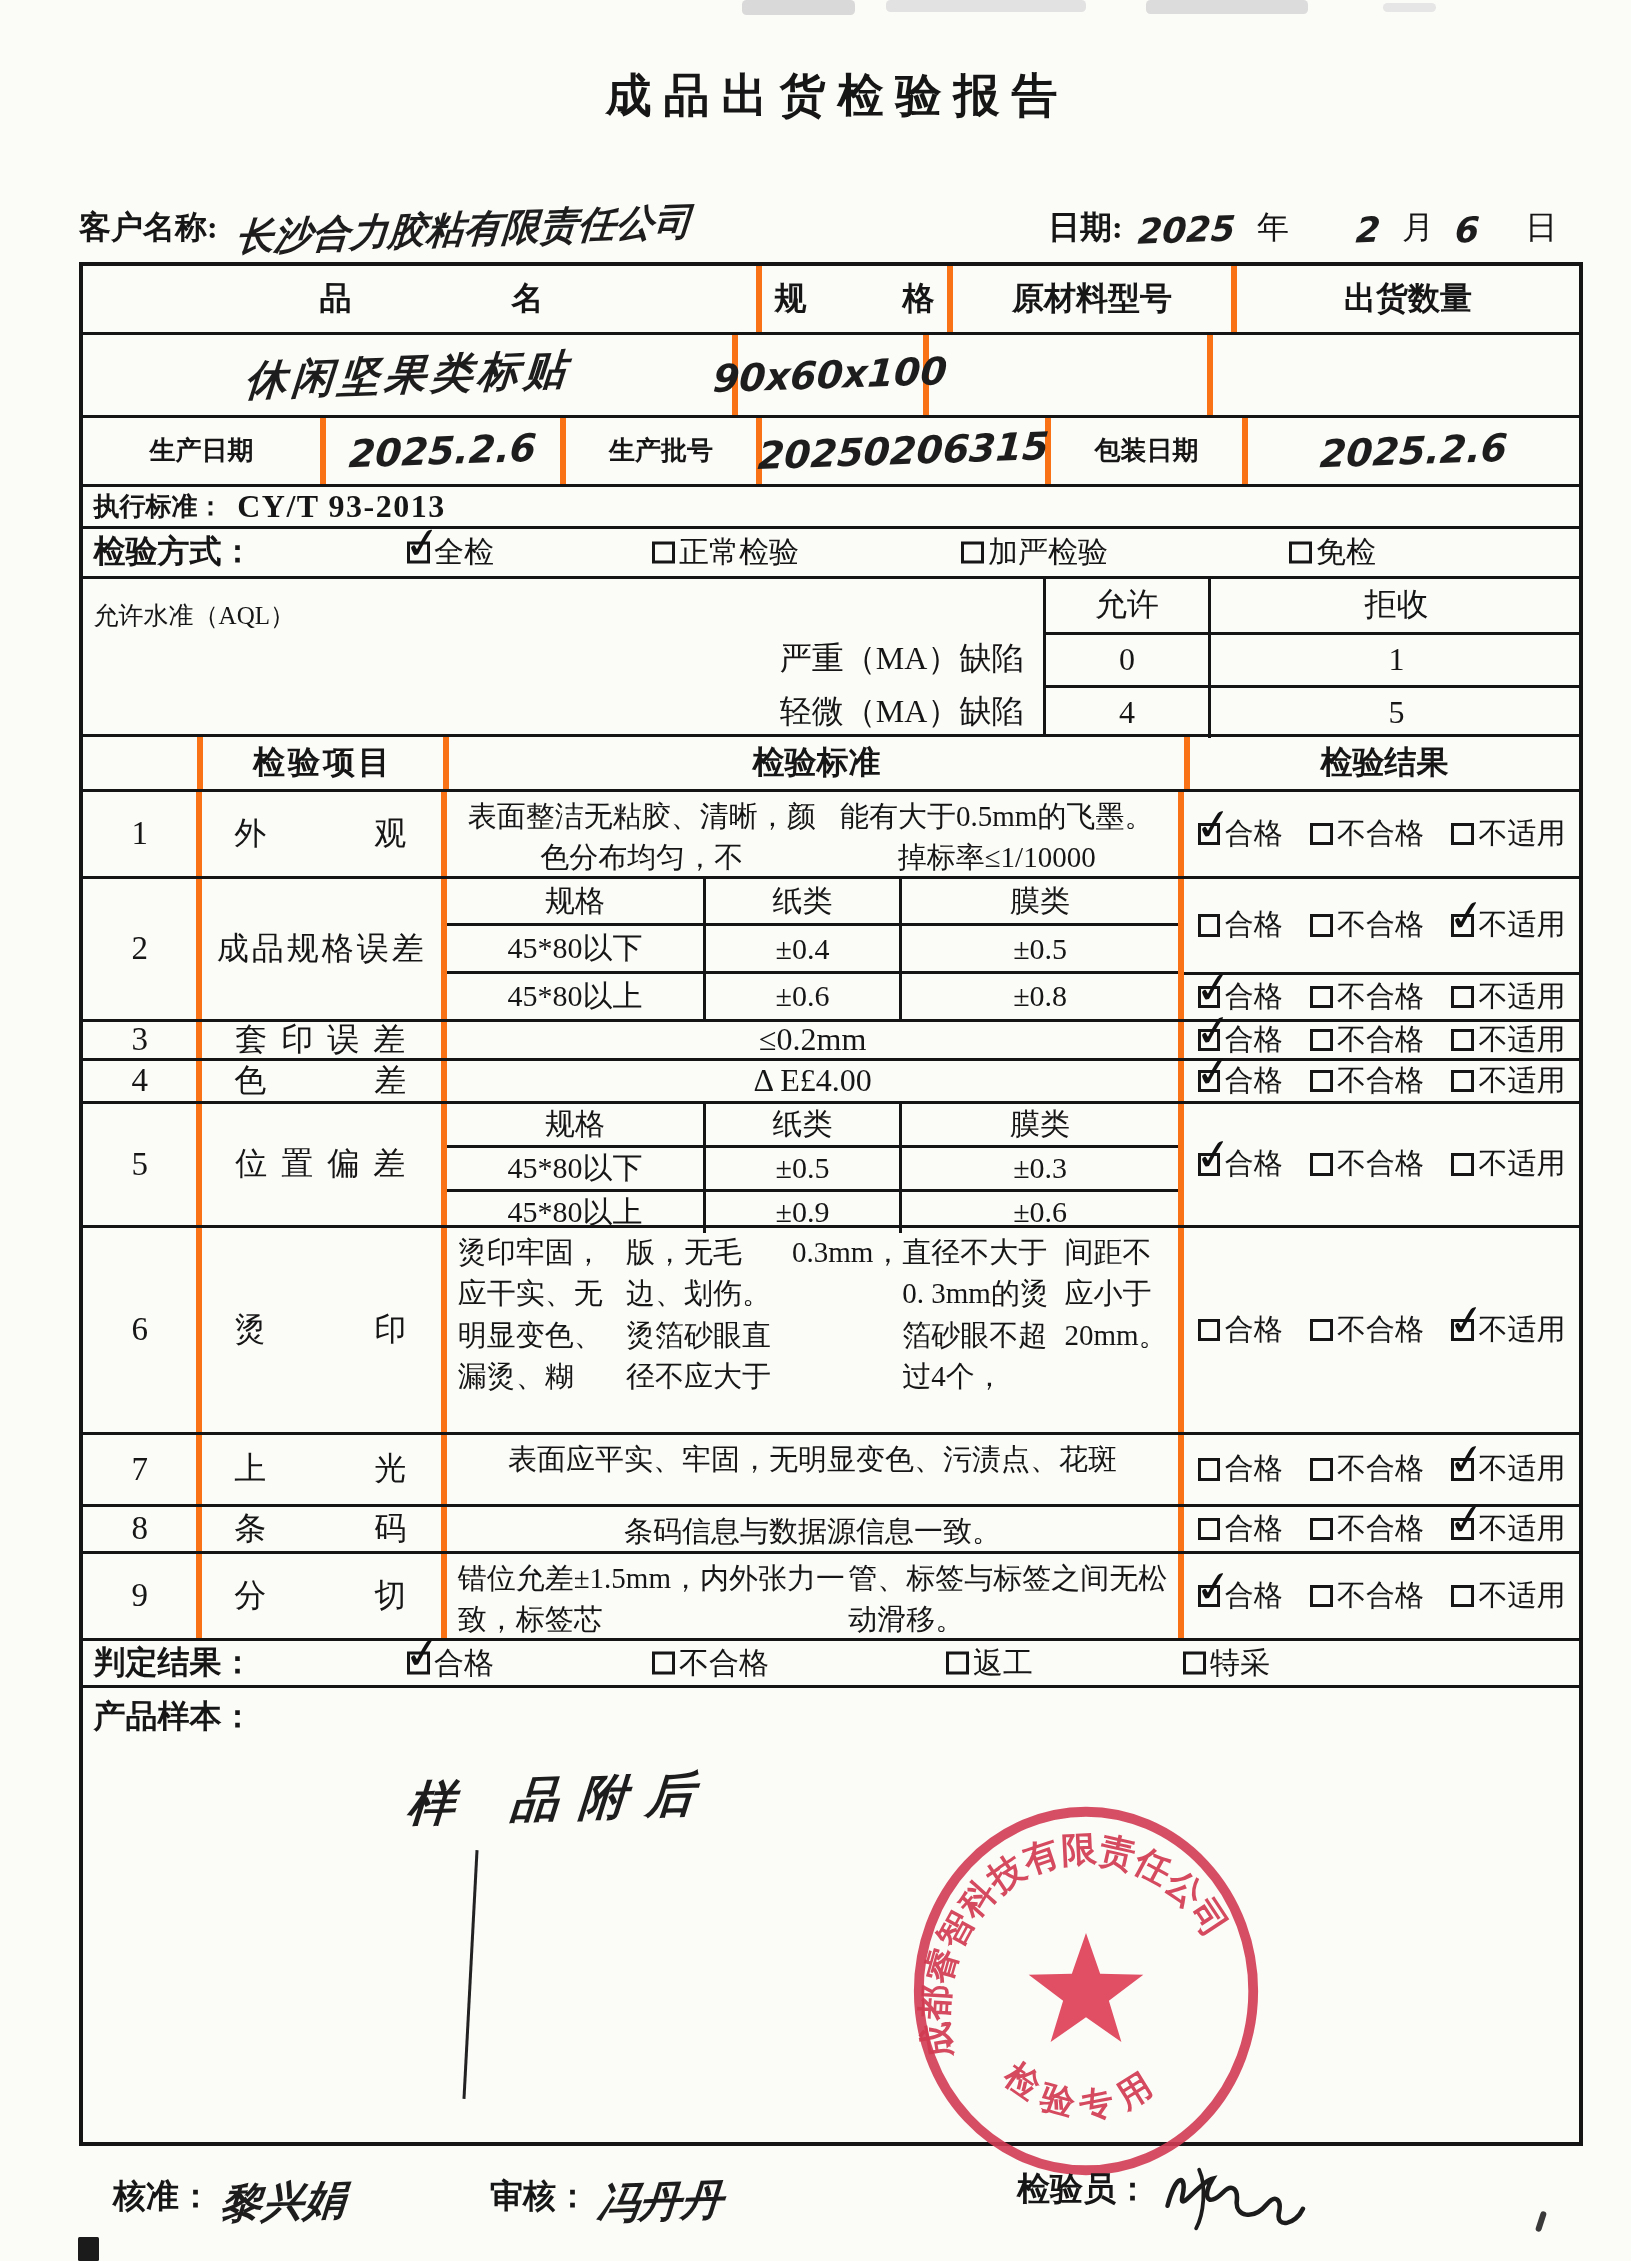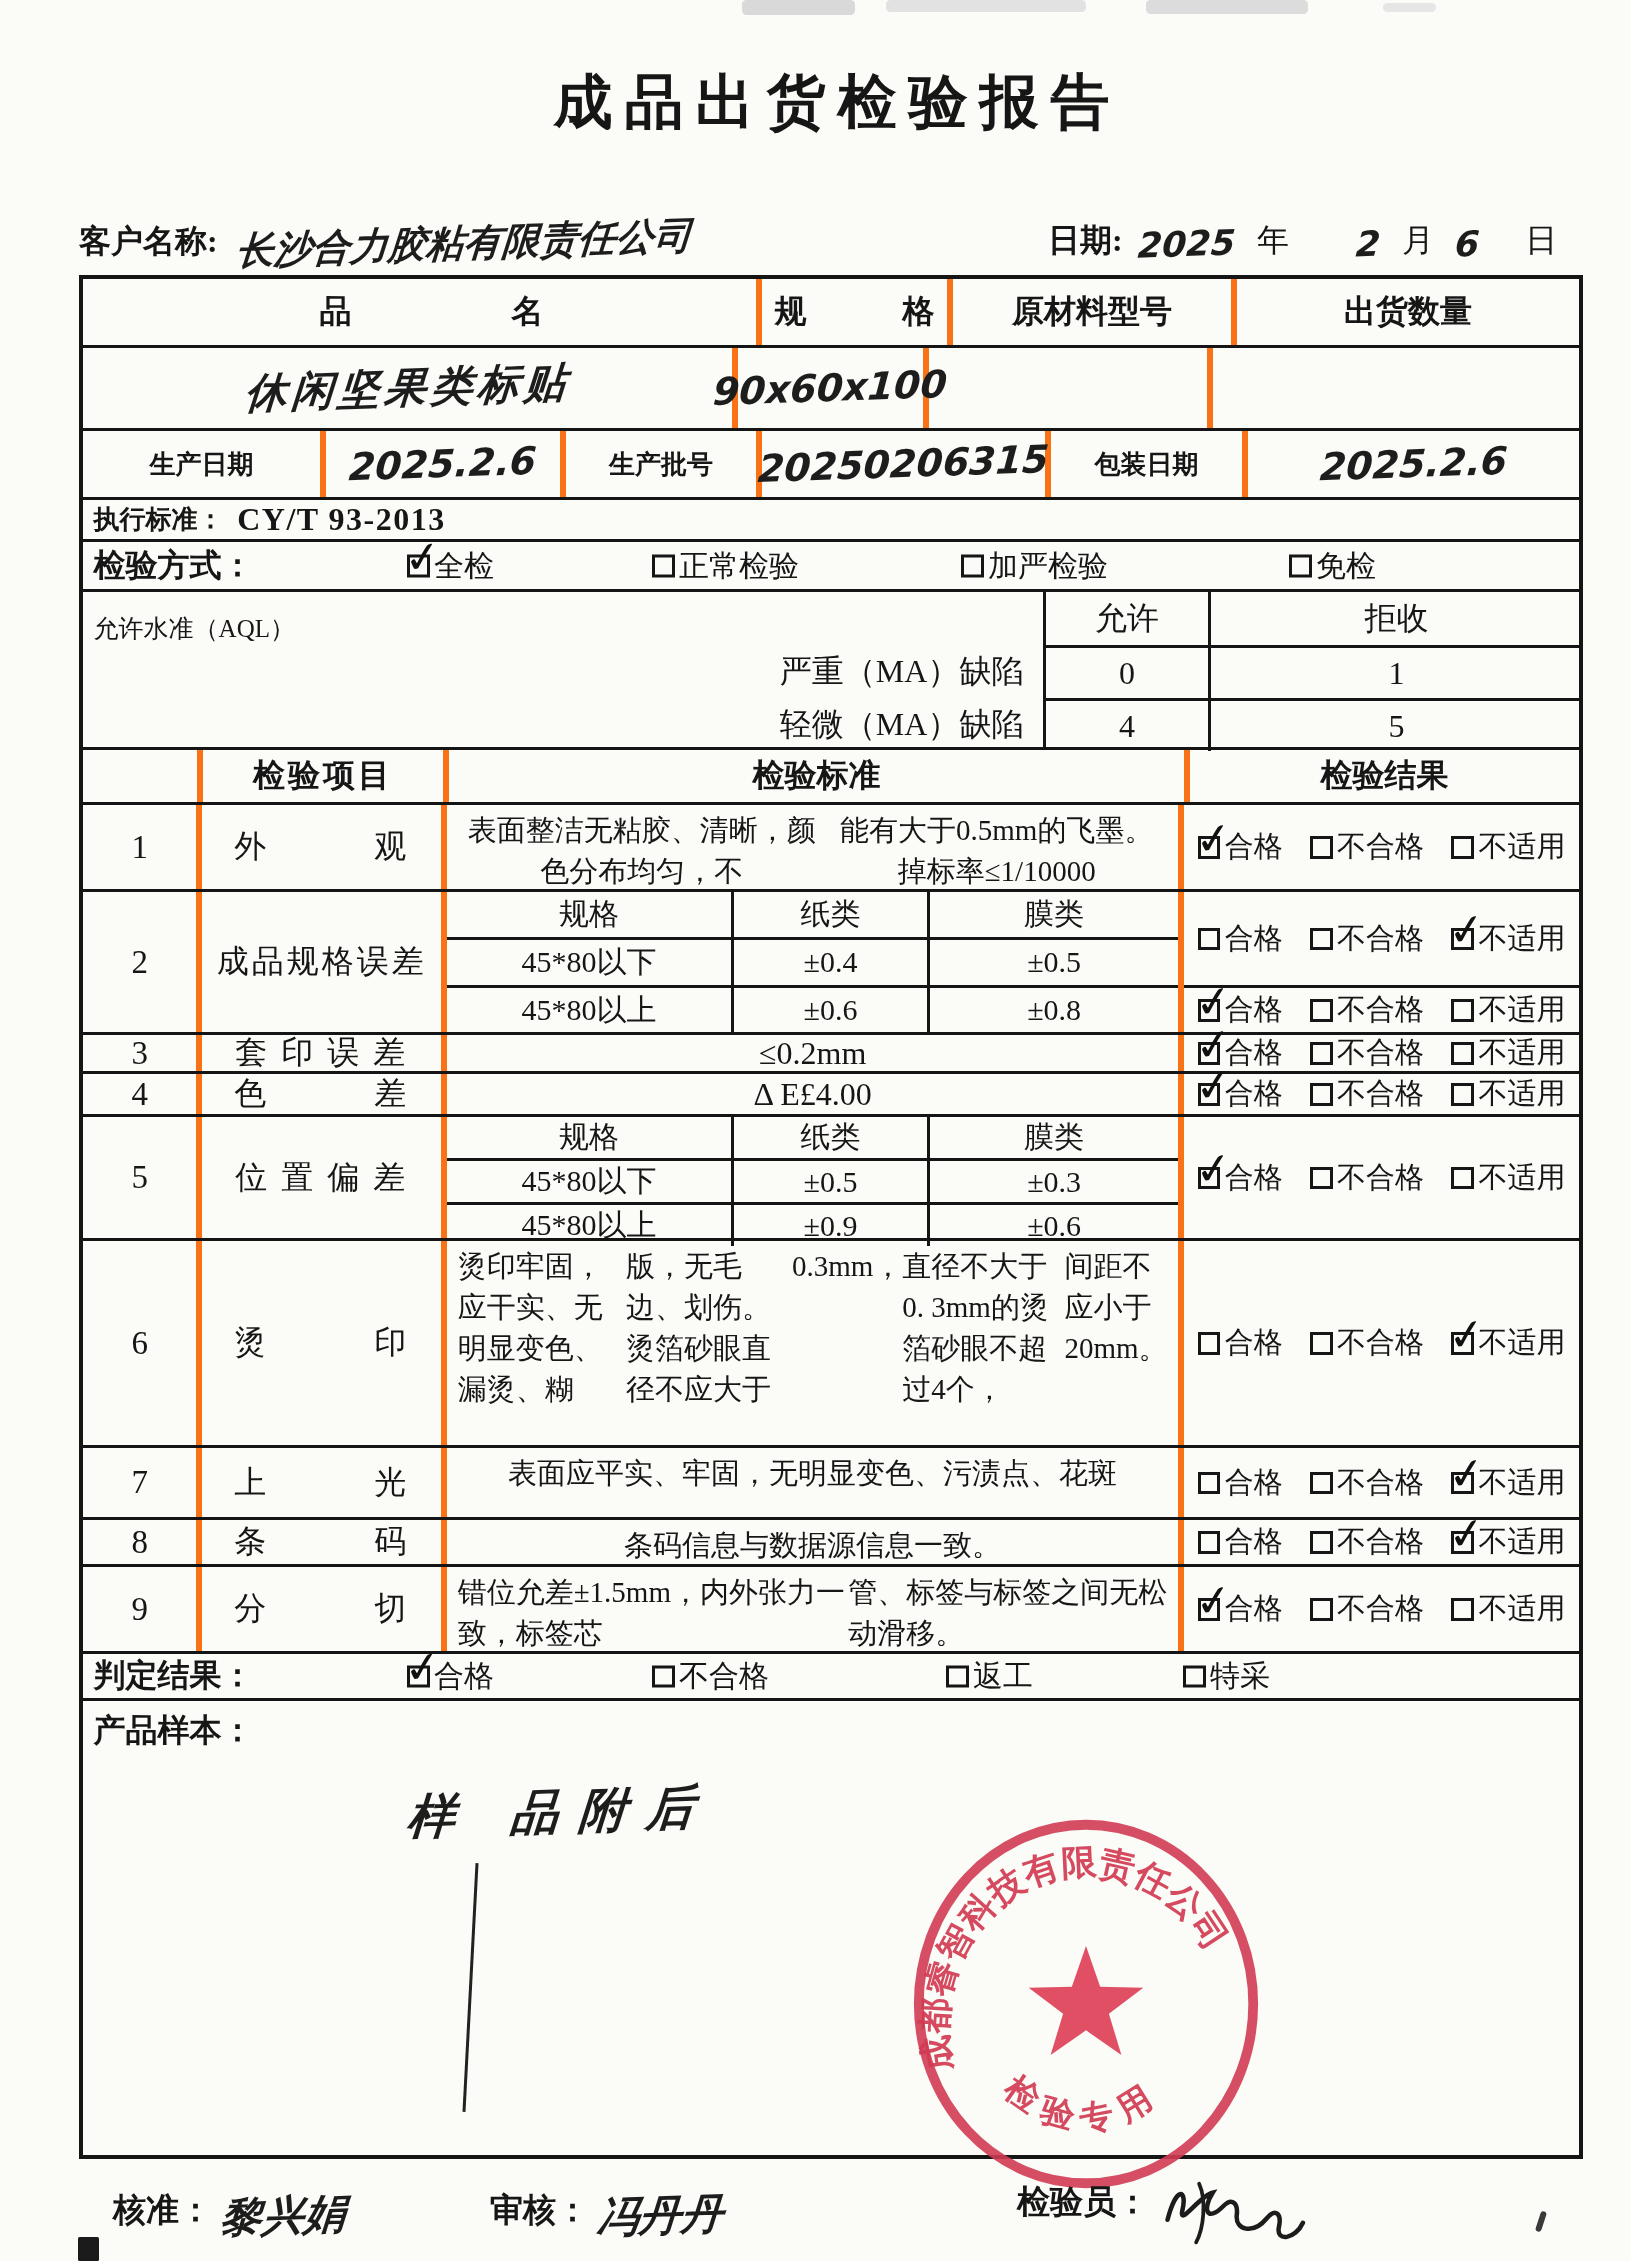--- a/index.html
+++ b/index.html
@@ -9,21 +9,21 @@
     color:#161616;
     font-family:"Liberation Serif","DejaVu Serif",serif;
     position:relative;overflow:hidden;
   }
   .page{position:absolute;inset:0;}
   
   .blob{position:absolute;border-radius:4.5px;}
   
   .title{
     margin:72px 0 0 0;text-align:center;
-    font-size:59px;font-weight:bold;letter-spacing:12px;
+    font-size:46px;font-weight:bold;letter-spacing:12px;
     line-height:1.05;
     padding-left:44px;
   }
   
   .cust-row{position:relative;margin:84px 0 7.5px 79px;width:1504px;height:50px;font-size:32px;}
   .cust-row .plabel{font-weight:bold;}
   .hw{
     font-family:"DejaVu Sans","Liberation Sans",sans-serif;
     font-style:italic;font-weight:600;color:#1d1d1d;
     display:inline-block;transform:rotate(-2deg) skewX(-6deg);
@@ -88,21 +88,21 @@
   .stdtxt{display:flex;flex-direction:row;justify-content:center;height:100%;padding:4.5px 10.6px;box-sizing:border-box;font-size:29px;line-height:1.42;}
   .stdcenter{display:flex;align-items:center;justify-content:center;height:100%;font-size:32px;}
   .opts{display:flex;align-items:center;height:100%;padding:0 13.6px;justify-content:space-between;font-size:29px;box-sizing:border-box;}
   .opt{display:flex;align-items:center;white-space:nowrap;}
   
   .sub{display:flex;flex-direction:column;height:100%;}
   .subr{display:flex;flex:1;border-top:3px solid #151515;box-sizing:border-box;}
   .subr:first-child{border-top:none;}
   .subc{display:flex;align-items:center;justify-content:center;font-size:30px;border-left:3px solid #151515;box-sizing:border-box;}
   .subc:first-child{border-left:none;}
-  .subc.w1{width:284px;}
+  .subc.w1{width:256px;}
   .subc.w2{width:196px;}
   .subc.w3{flex:1;}
   
   .res-split{display:flex;flex-direction:column;height:100%;}
   .res-split .top{height:96px;border-bottom:3px solid #151515;box-sizing:border-box;}
   .res-split .bot{flex:1;}
   
   .w-pn{width:649px;}
   .w-spec{width:191px;}
   .w-mat{width:284px;}

